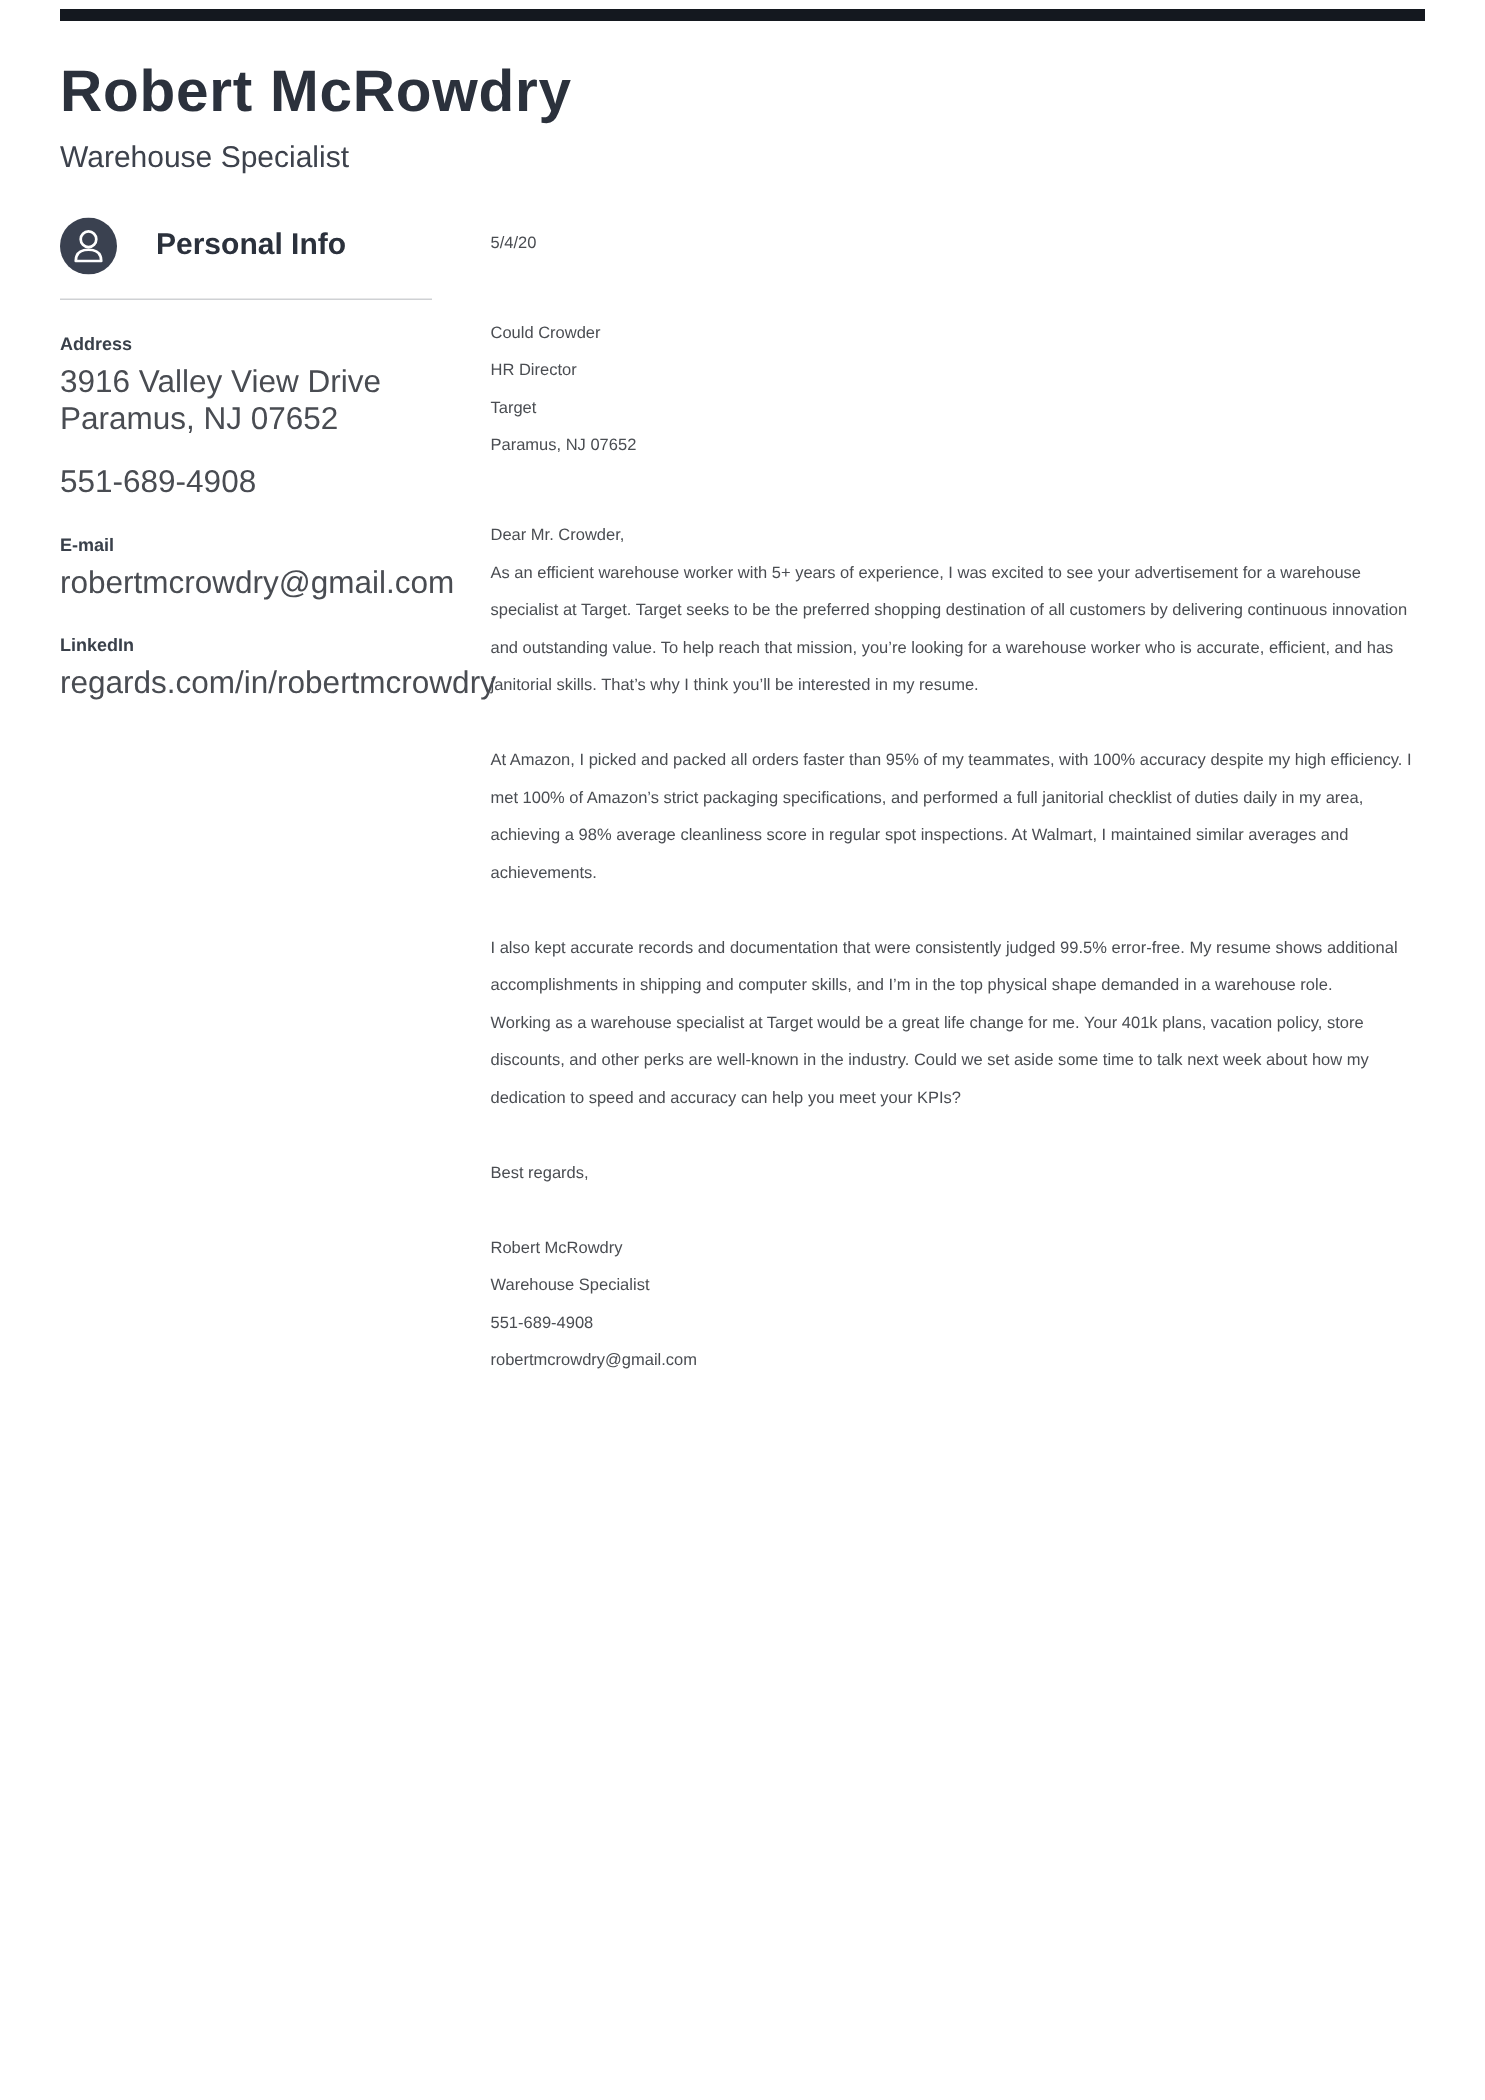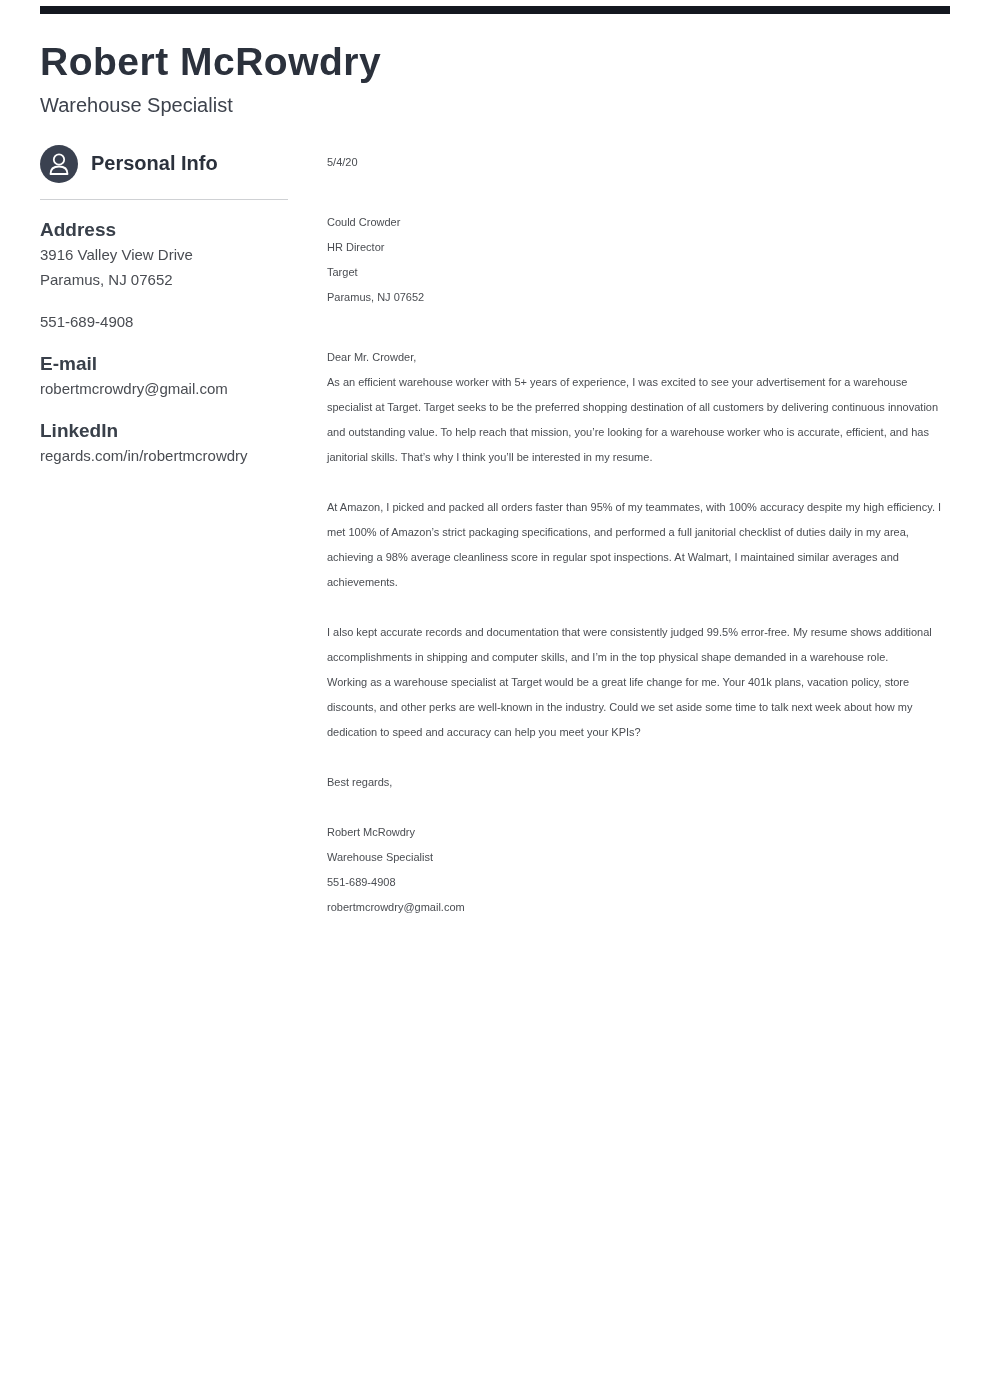--- a/index.html
+++ b/index.html
@@ -44,44 +44,44 @@
     align-items: flex-start;
   }
   
   .sidebar {
     flex: 0 0 248px;
     width: 248px;
   }
   .side-header {
     display: flex;
     align-items: center;
-    gap: 13px;
+    gap: 26px;
     padding-bottom: 16px;
     border-bottom: 1px solid #cfd1d4;
   }
   .side-header .icon {
     width: 38px;
     height: 38px;
     display: inline-block;
     flex: 0 0 38px;
   }
   .side-heading {
     font-size: 20px;
     font-weight: 700;
     color: #2b313c;
   }
   .side-section { margin-top: 17px; }
   .side-label {
-    font-size: 19px;
+    font-size: 12px;
     font-weight: 700;
     color: #39404a;
     line-height: 25px;
   }
   .side-value {
-    font-size: 15px;
+    font-size: 21px;
     color: #494c52;
     line-height: 25px;
   }
   
   .letter {
     flex: 1;
     margin-left: 39px;
     font-size: 11px;
     line-height: 25px;
     color: #4a4d52;

